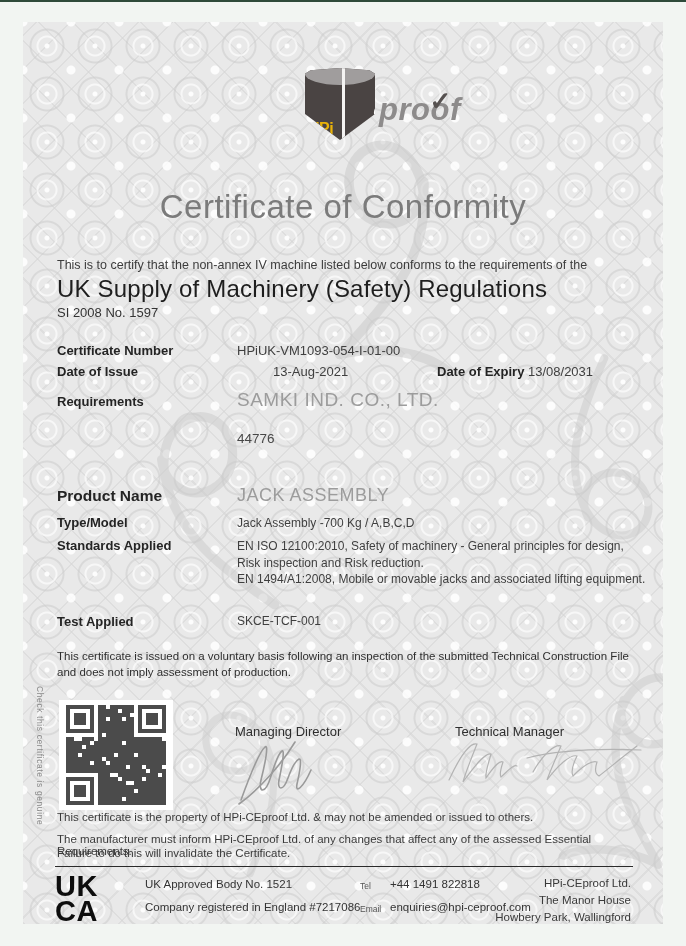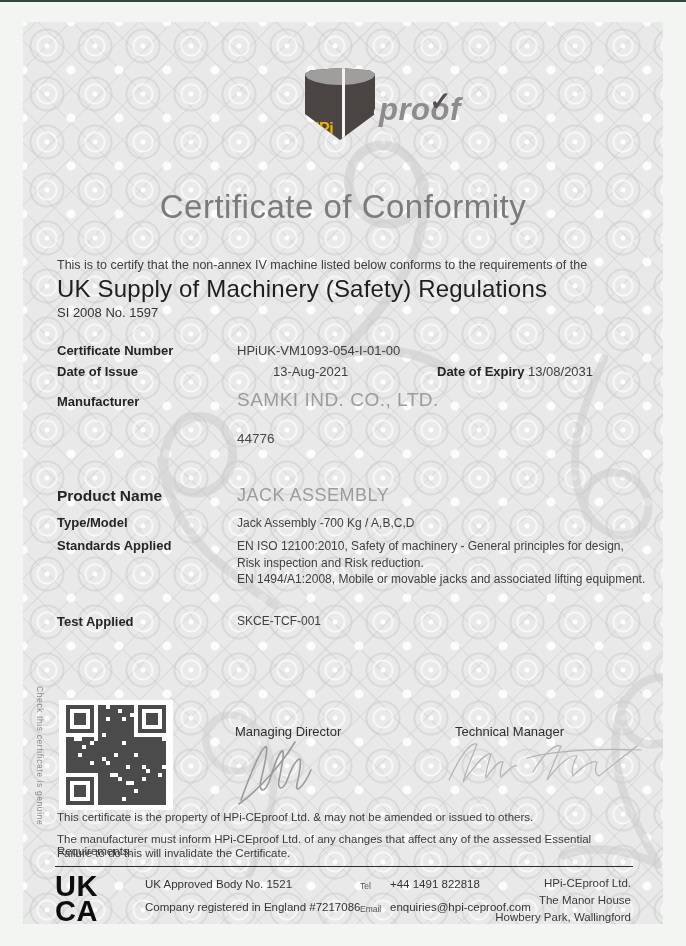--- a/index.html
+++ b/index.html
@@ -155,39 +155,40 @@
   <div class="abs si-number">SI 2008 No. 1597</div>
 
   <div class="abs lbl f-certnum-l">Certificate Number</div>
   <div class="abs val f-certnum-v">HPiUK-VM1093-054-I-01-00</div>
 
   <div class="abs lbl f-issue-l">Date of Issue</div>
   <div class="abs val f-issue-v">13-Aug-2021</div>
   <div class="abs lbl f-expiry-l">Date of Expiry</div>
   <div class="abs val f-expiry-v">13/08/2031</div>
 
-  <div class="abs lbl f-manu-l">Manufacturer</div>
+  <div class="abs lbl f-manu-l">Requirements</div>
   <div class="abs gray-big f-manu-name">SAMKI IND. CO., LTD.</div>
   <div class="abs f-manu-a2">44776</div>
 
   <div class="abs lbl f-prod-l">Product Name</div>
   <div class="abs gray-big f-prod-v">JACK ASSEMBLY</div>
 
   <div class="abs lbl f-type-l">Type/Model</div>
   <div class="abs val-sm f-type-v">Jack Assembly -700 Kg / A,B,C,D</div>
 
   <div class="abs lbl f-std-l">Standards Applied</div>
   <div class="abs f-std-v">
     <div>EN ISO 12100:2010, Safety of machinery - General principles for design, Risk inspection and Risk reduction.</div>
     <div>EN 1494/A1:2008, Mobile or movable jacks and associated lifting equipment.</div>
   </div>
 
   <div class="abs lbl f-test-l">Test Applied</div>
   <div class="abs val-sm f-test-v">SKCE-TCF-001</div>
 
+  <div class="abs voluntary">This certificate is issued on a voluntary basis following an inspection of the submitted Technical Construction File and does not imply assessment of production.</div>
 
   <div class="abs qr-caption">Check this certificate is genuine</div>
   <div class="abs qr-box">
     <svg viewBox="0 0 100 100" shape-rendering="crispEdges">
         <rect x="32" y="0" width="4" height="4" fill="#4b4b4b"></rect>
         <rect x="36" y="0" width="4" height="4" fill="#4b4b4b"></rect>
         <rect x="44" y="0" width="4" height="4" fill="#4b4b4b"></rect>
         <rect x="48" y="0" width="4" height="4" fill="#4b4b4b"></rect>
         <rect x="52" y="0" width="4" height="4" fill="#4b4b4b"></rect>
         <rect x="56" y="0" width="4" height="4" fill="#4b4b4b"></rect>

